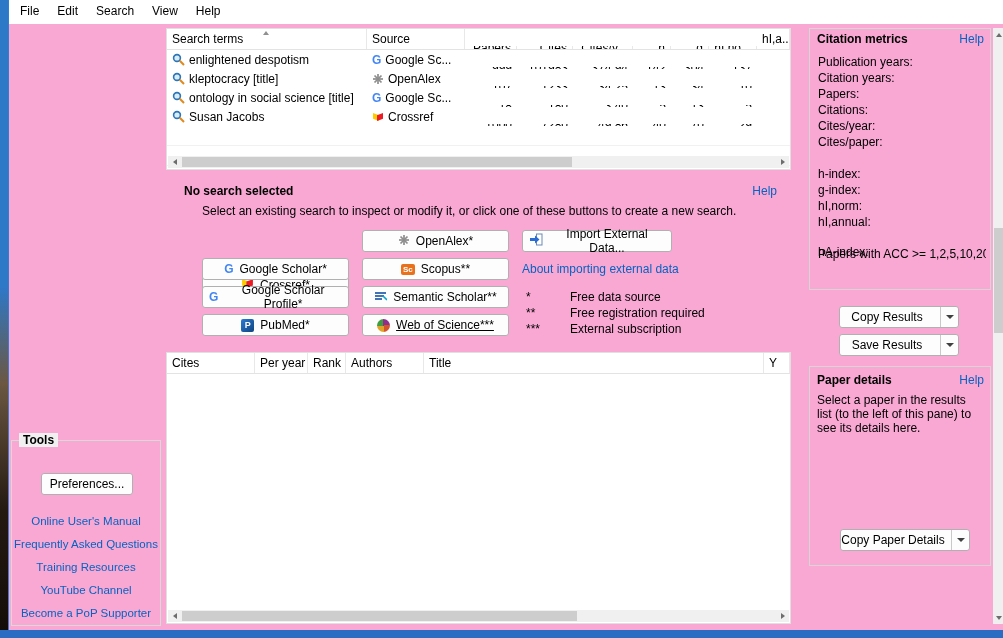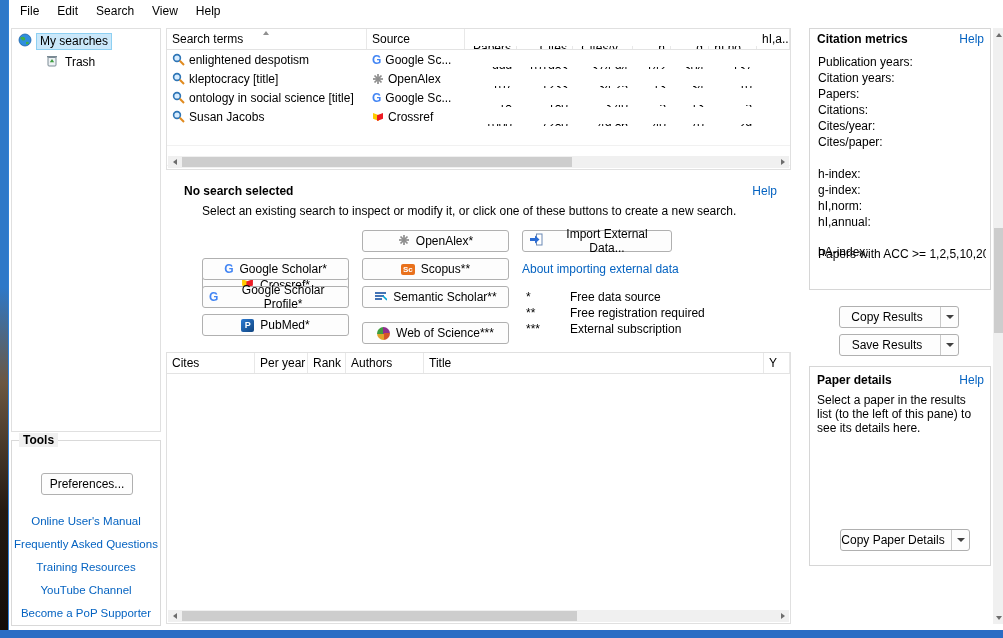--- a/index.html
+++ b/index.html
@@ -3,21 +3,21 @@
 <meta charset="utf-8">
 <style>
   html,body { margin:0; padding:0; background:#17120e; }
   body { width:1003px; height:638px; position:relative; overflow:hidden;
          font-family:"Liberation Sans", sans-serif; font-size:12px; color:#000; }
 
   .desktop-left { position:absolute; left:0; top:0; width:8px; height:638px;
     background:linear-gradient(180deg,#2e78c8 0%,#2e78c8 45%,#6b5742 60%,#241a12 80%,#120c08 100%); }
   .desktop-bottom { position:absolute; left:0; top:630px; width:1003px; height:8px; background:#2a6cc4; }
 
-  .window { position:absolute; left:8px; top:0; width:995px; height:630px; background:#ffffff;
+  .window { position:absolute; left:8px; top:0; width:995px; height:630px; background:#f9a8d4;
             border-left:1px solid #2f7fd6; box-sizing:border-box; }
   .abs { position:absolute; }
 
   
   .menubar { position:absolute; left:0; top:0; width:100%; height:24px; background:#fff; }
   .menu-item { display:inline-block; padding:4px 9px 0 9px; height:20px; cursor:default; }
   .menu-item:first-child { margin-left:2px; }
 
   
   .tree-panel { position:absolute; left:2px; top:28px; width:150px; height:404px; background:#fff;
@@ -101,38 +101,20 @@
 
 <div class="desktop-left"></div>
 <div class="desktop-bottom"></div>
 
 <div class="window">
 
   <div class="menubar">
     <span class="menu-item">File</span><span class="menu-item">Edit</span><span class="menu-item">Search</span><span class="menu-item">View</span><span class="menu-item">Help</span>
   </div>
 
-  <div class="tree-panel">
-    <div class="tree-item" style="top:3px; left:6px;">
-      <span class="icn"><svg width="14" height="14" viewBox="0 0 14 14">
-            <circle cx="7" cy="7" r="6" fill="#2f8ede" stroke="#1b5fa8" stroke-width="0.8"></circle>
-            <path d="M2 5 Q4 3 6 4 Q8 5 7 7 Q5 8 4 7 Z" fill="#3fae49"></path>
-            <path d="M8 9 Q10 8 11 10 Q10 12 8 11 Z" fill="#3fae49"></path>
-          </svg></span>
-      <span class="tree-label sel">My searches</span>
-    </div>
-    <div class="tree-item" style="top:24px; left:34px;">
-      <span class="icn"><svg width="12" height="13" viewBox="0 0 12 13">
-            <rect x="2" y="3.5" width="8" height="8.5" rx="1" fill="#eef2f5" stroke="#7a8a94"></rect>
-            <rect x="1" y="2" width="10" height="1.6" fill="#7a8a94"></rect>
-            <path d="M6 5 L8.2 8.2 L3.8 8.2 Z" fill="#3f9e3f"></path>
-          </svg></span>
-      <span class="tree-label">Trash</span>
-    </div>
-  </div>
 
   <div class="tools-box">
     <span class="tools-title">Tools</span>
     <button class="win-btn" style="position:absolute; left:29px; top:32px; width:92px; height:22px;">Preferences...</button>
     <a class="blue-link" style="top:74px;">Online User's Manual</a>
     <a class="blue-link" style="top:97px;">Frequently Asked Questions</a>
     <a class="blue-link" style="top:120px;">Training Resources</a>
     <a class="blue-link" style="top:143px;">YouTube Channel</a>
     <a class="blue-link" style="top:166px;">Become a PoP Supporter</a>
   </div>
@@ -343,21 +325,21 @@
           </svg></span>
       <span>Semantic Scholar**</span>
     </button>
     <div class="abs legend-sym" style="top:114px;">*</div>
     <div class="abs legend-txt" style="top:114px;">Free data source</div>
 
     <button class="win-btn mid-btn" style="left:36px; top:138px;">
       <span class="icn pm-icon">P</span>
       <span>PubMed*</span>
     </button>
-    <button class="win-btn mid-btn" style="left:196px; top:146px;">
+    <button class="win-btn mid-btn" style="left:196px; top:138px;text-decoration:underline;">
       <span class="icn wos-icon"></span>
       <span>Web of Science***</span>
     </button>
     <div class="abs legend-sym" style="top:130px;">**</div>
     <div class="abs legend-txt" style="top:130px;">Free registration required</div>
     <div class="abs legend-sym" style="top:146px;">***</div>
     <div class="abs legend-txt" style="top:146px;">External subscription</div>
   </div>
 
   <div class="rtable">

